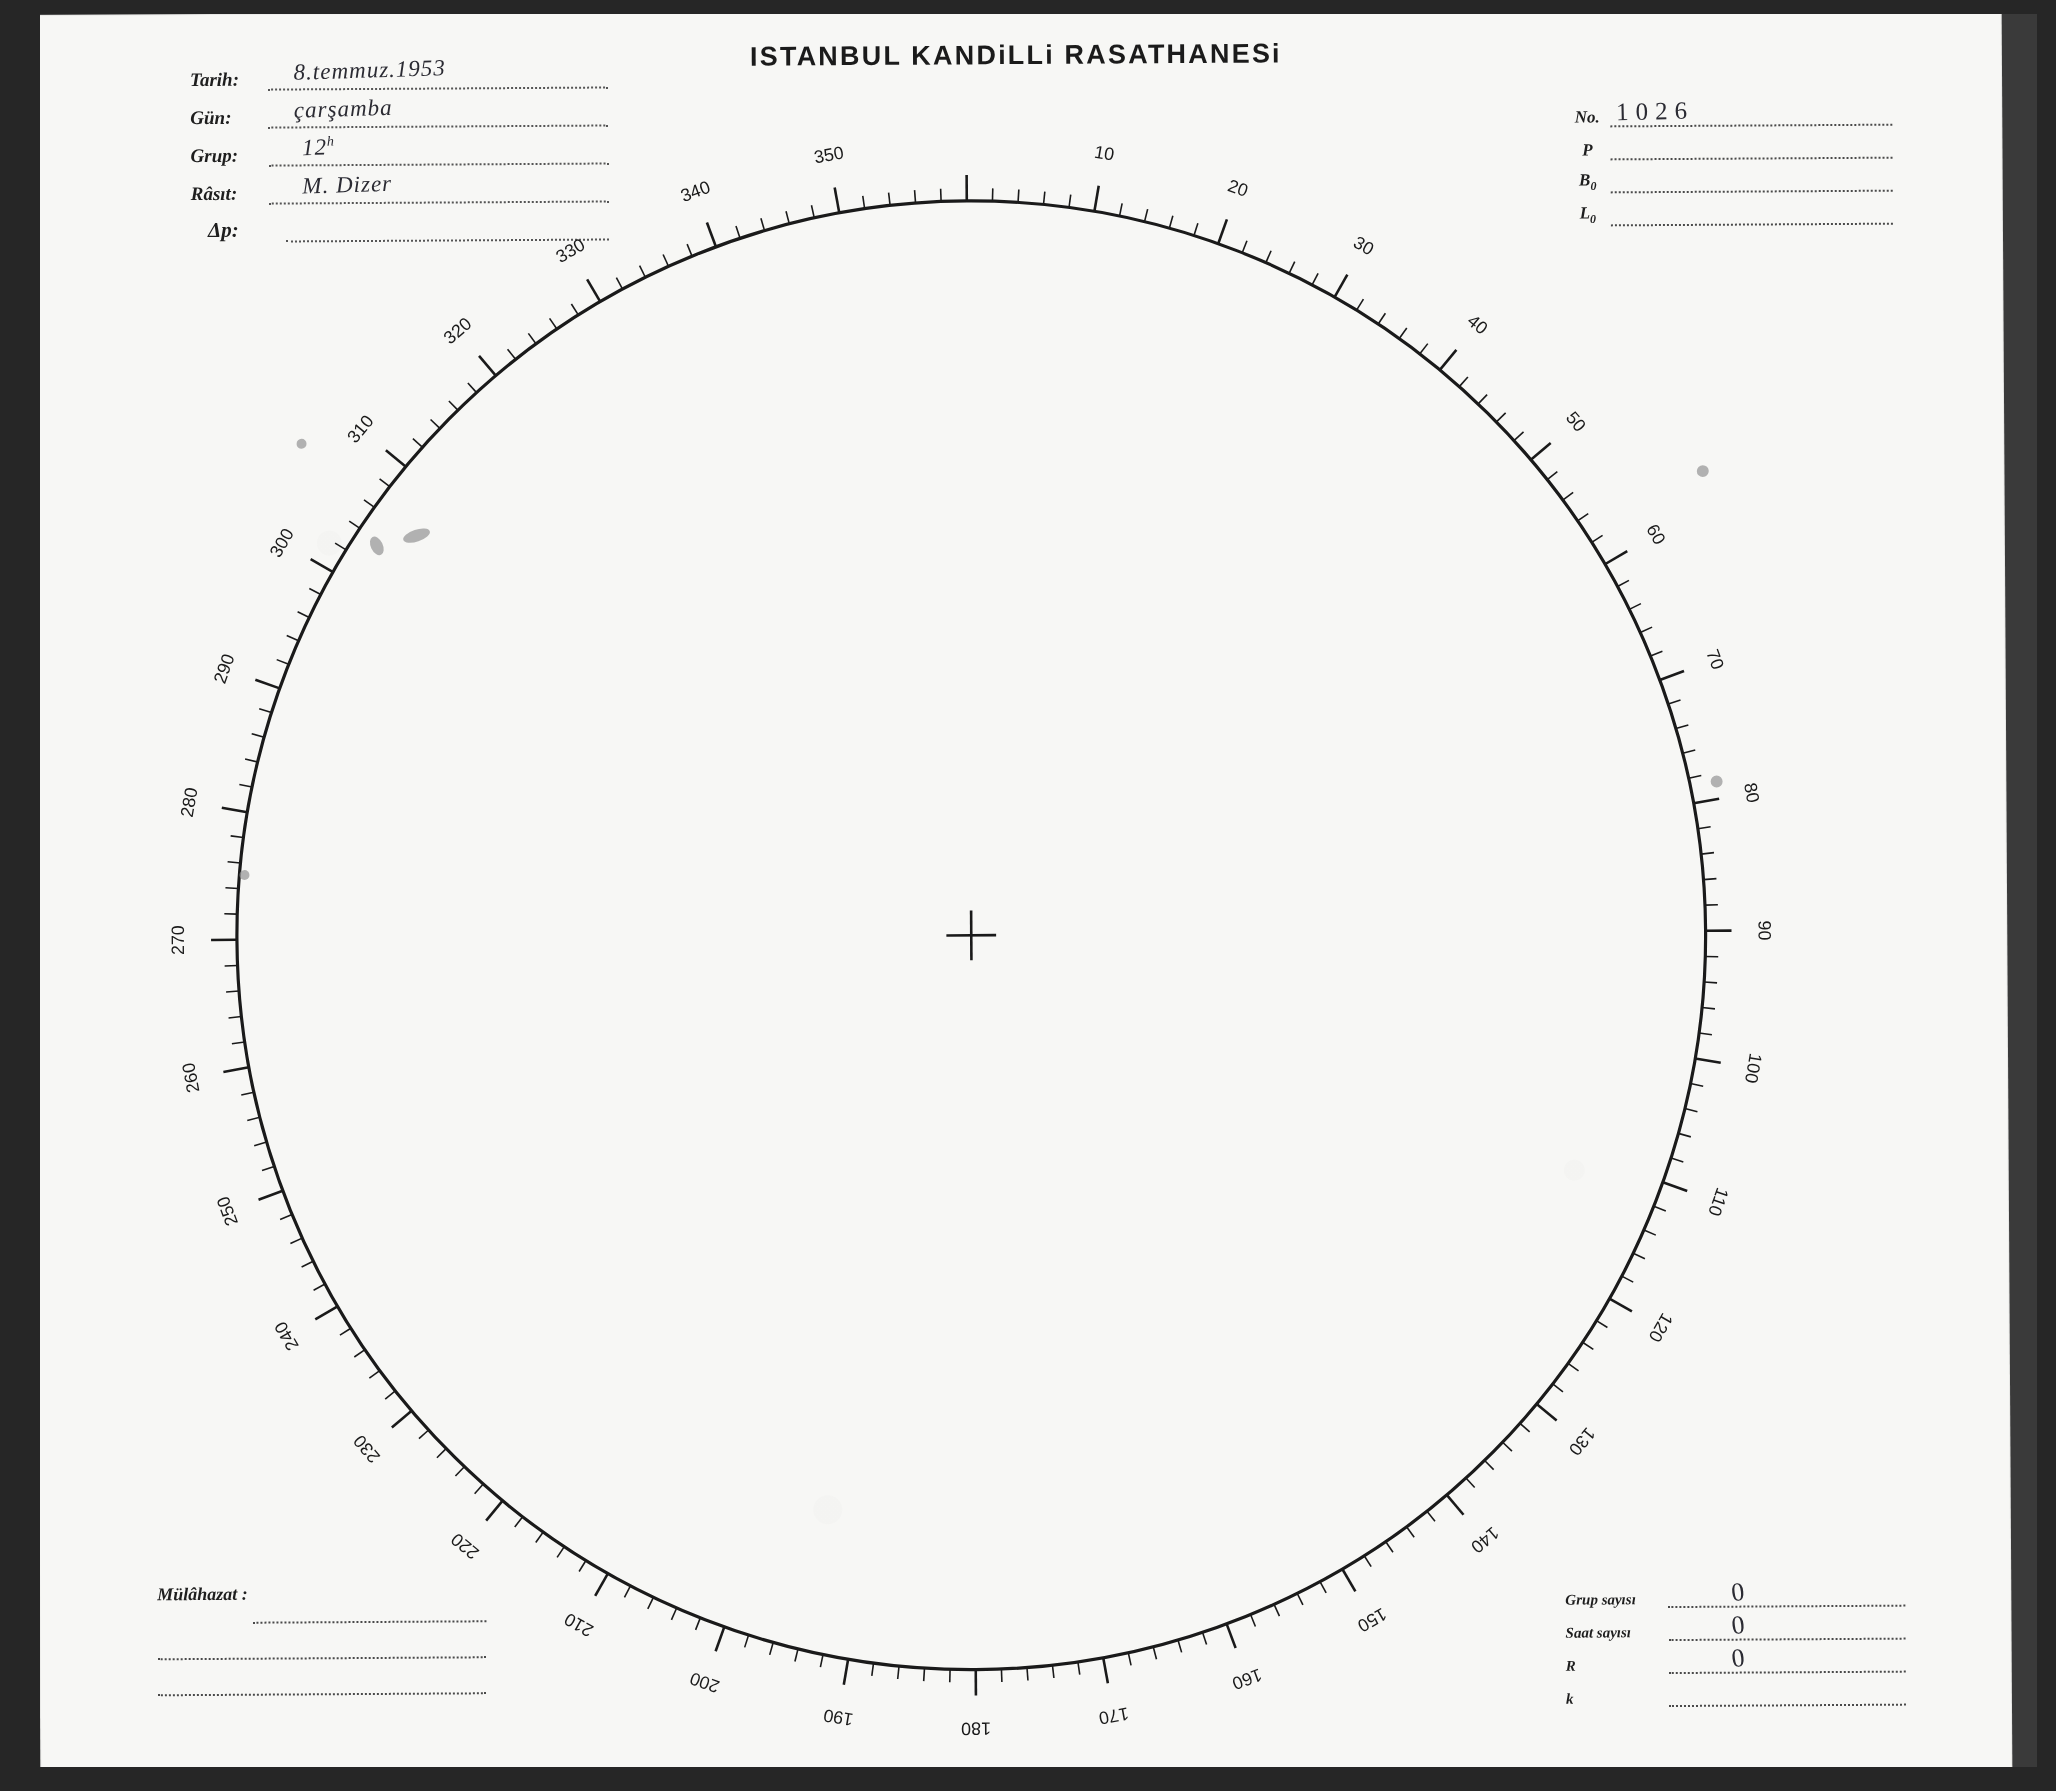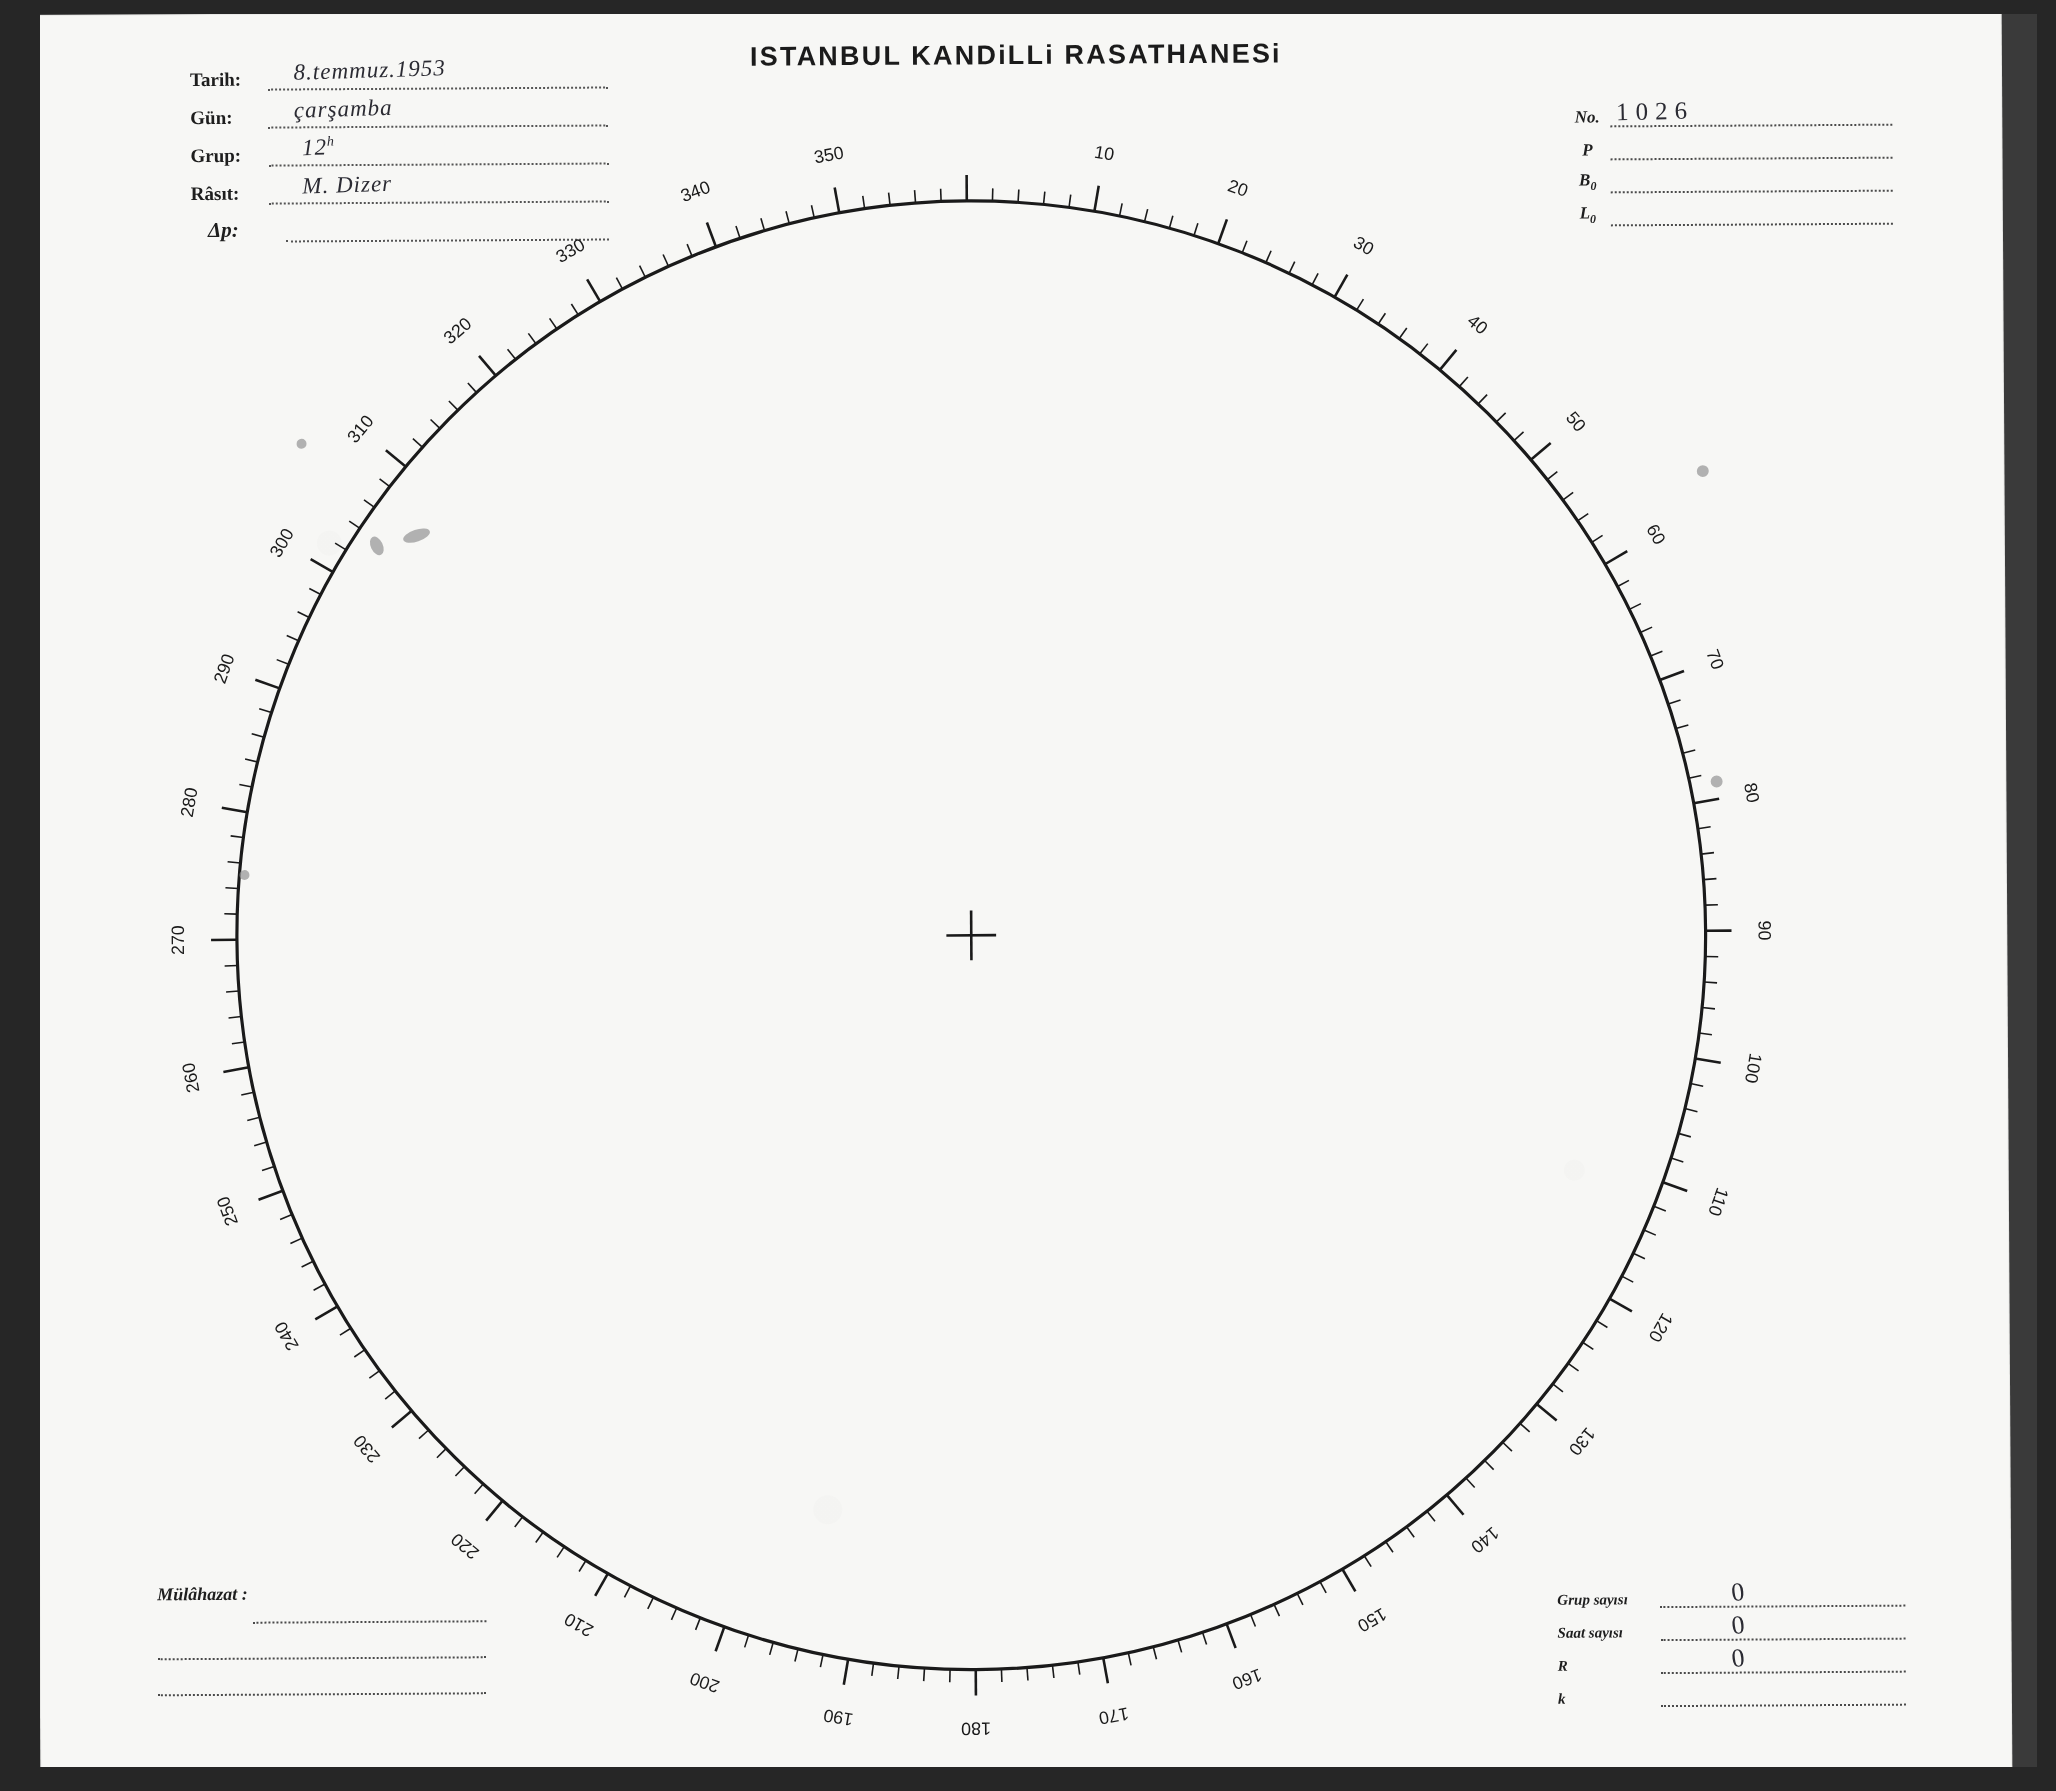--- a/index.html
+++ b/index.html
@@ -62,20 +62,21 @@
     width: 418px;
   }
   .field-row {
     position: relative;
     height: 38px;
     display: flex;
     align-items: flex-end;
   }
   .field-label {
     font-family: "Liberation Serif", serif;
+    font-style: italic;
     font-weight: bold;
     font-size: 19px;
     color: #1e1e1e;
     width: 78px;
     flex: 0 0 78px;
   }
   .dots {
     flex: 1 1 auto;
     border-bottom: 2px dotted #555;
     height: 20px;
@@ -186,20 +187,21 @@
     align-items: flex-end;
   }
   .tally-label {
     font-family: "Liberation Serif", serif;
     font-style: italic;
     font-weight: bold;
     font-size: 15px;
     width: 103px;
     flex: 0 0 103px;
     color: #1e1e1e;
+    margin-left: 8px;
   }
   .tally-dots {
     flex: 1 1 auto;
     border-bottom: 2px dotted #4a4a4a;
     height: 18px;
   }
   .tally-hand {
     position: absolute;
     left: 174px;
     bottom: 0px;

